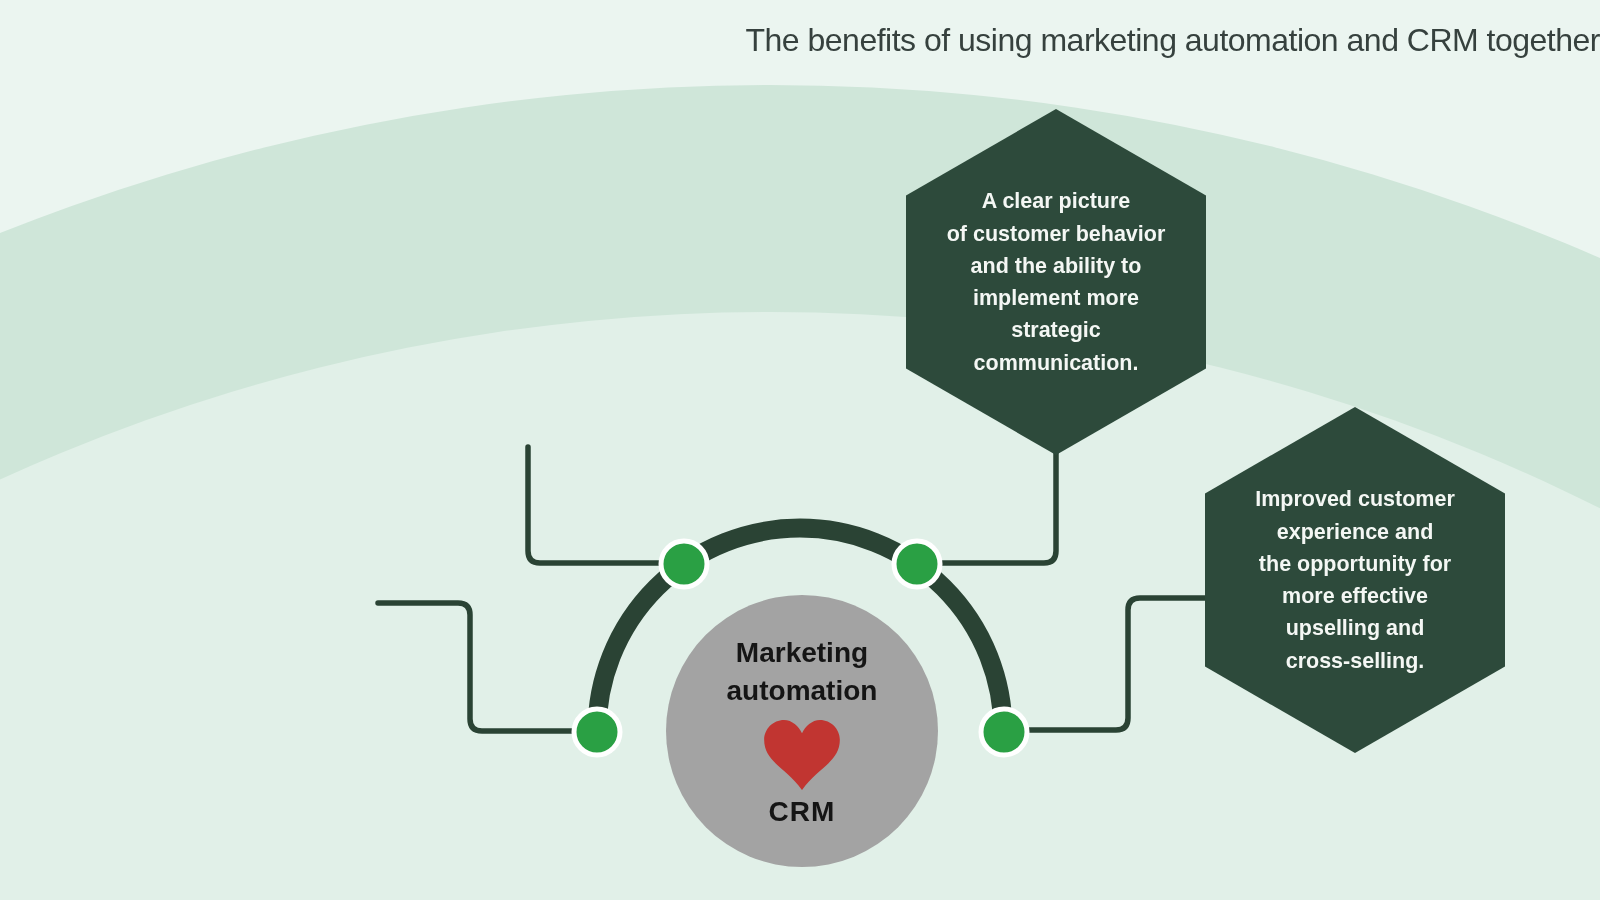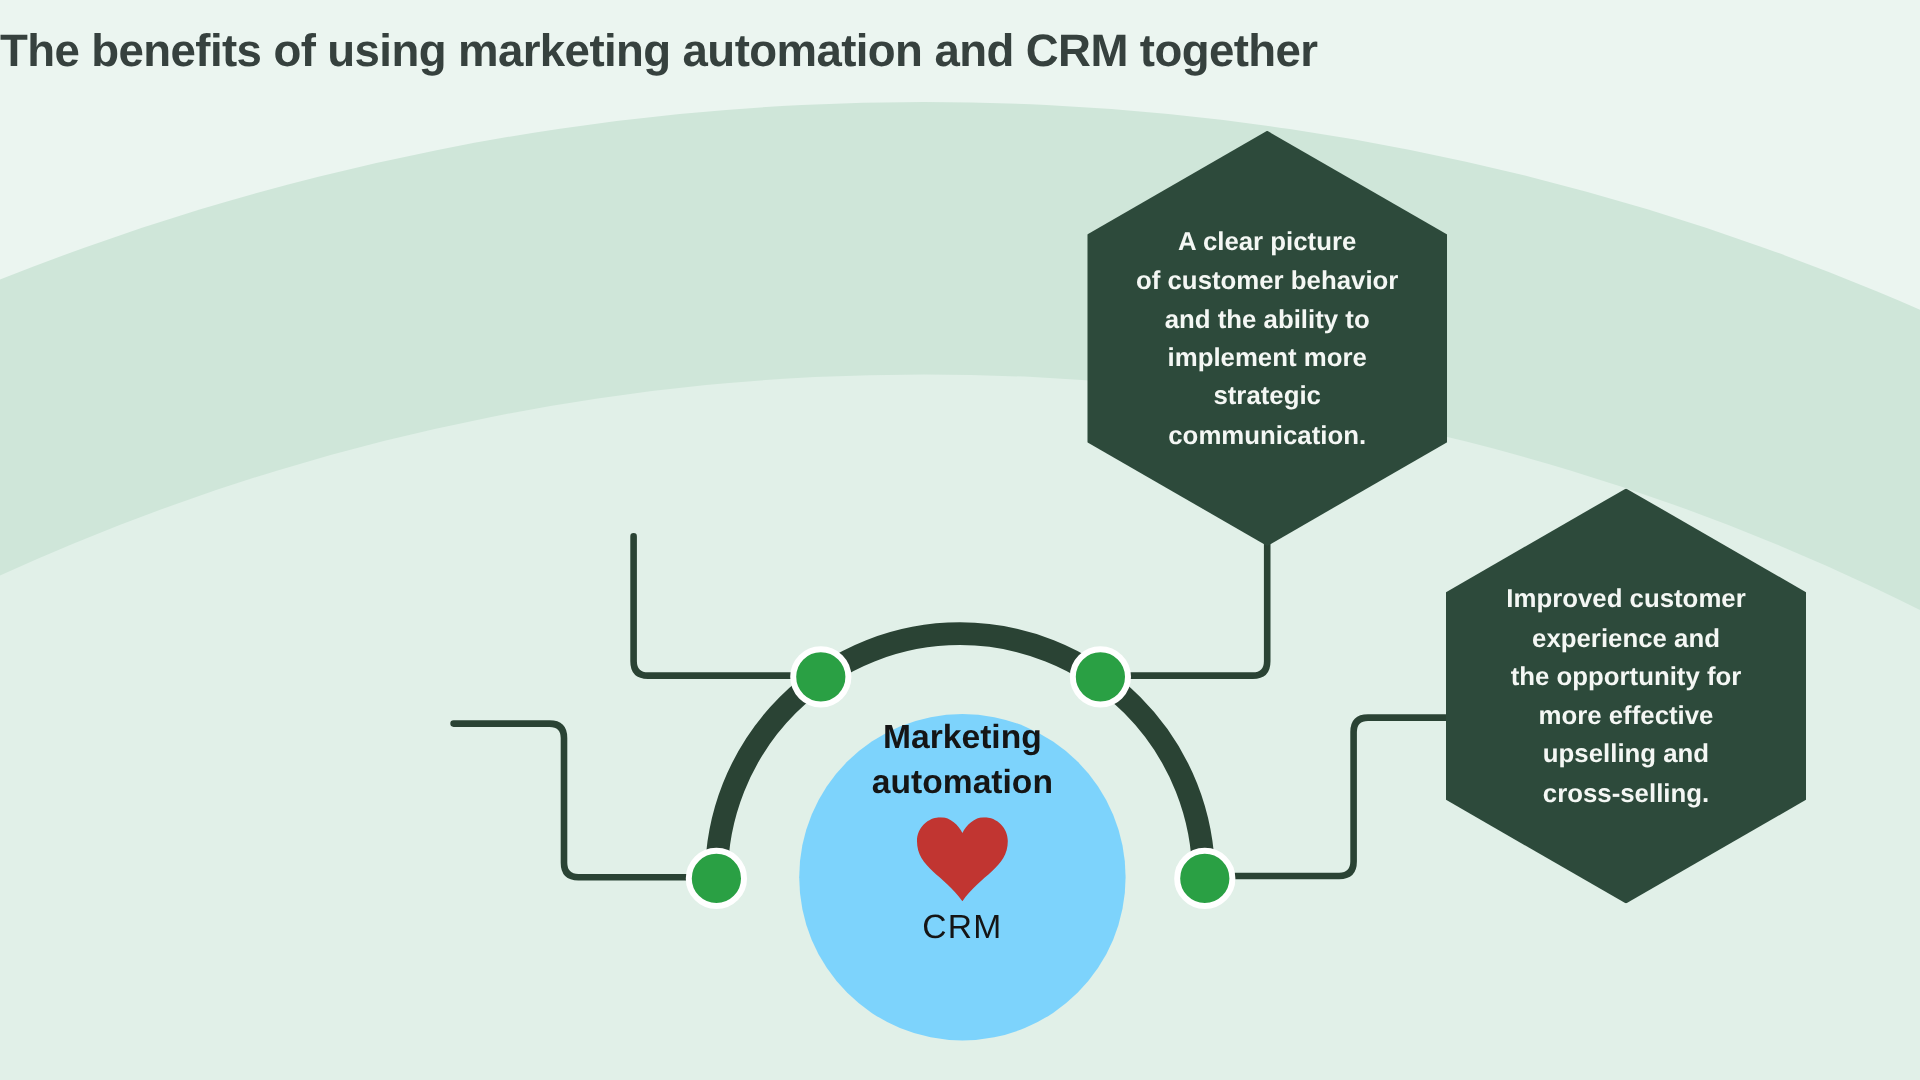--- a/index.html
+++ b/index.html
@@ -12,36 +12,36 @@
   .bg-band-outer{
     position:absolute;left:-1307px;top:85px;width:4154px;height:4154px;
     border-radius:50%;background:#cfe6d9;
   }
   .bg-band-inner{
     position:absolute;left:-1083px;top:312px;width:3706px;height:3706px;
     border-radius:50%;background:#e1f0e8;
   }
   .title{
     position:absolute;left:0;top:22px;width:100%;margin:0;
-    text-align:left;font-size:38px;font-weight:700;color:#36413e;
+    text-align:right;font-size:32px;font-weight:400;color:#36413e;
     letter-spacing:-0.5px;
   }
   svg.layer{position:absolute;left:0;top:0;}
   
   .center-circle{
     position:absolute;left:666px;top:595px;width:272px;height:272px;
-    border-radius:50%;background:#7dd3fc;
-    display:flex;flex-direction:column;align-items:center;justify-content:flex-start;
+    border-radius:50%;background:#a3a3a3;
+    display:flex;flex-direction:column;align-items:center;justify-content:center;
     text-align:center;
   }
   .center-top{
     white-space:pre-line;font-size:28px;font-weight:700;color:#151515;line-height:1.35;
   }
   .heart-wrap{margin:10px 0 6px 0;line-height:0;}
-  .center-bottom{font-size:28px;font-weight:400;color:#151515;letter-spacing:1px;}
+  .center-bottom{font-size:28px;font-weight:700;color:#151515;letter-spacing:1px;}
   
   .hex{
     position:absolute;width:300px;height:346px;background:#2d4a3b;
     clip-path:polygon(50% 0%, 100% 25%, 100% 75%, 50% 100%, 0% 75%, 0% 25%);
     display:flex;align-items:center;justify-content:center;text-align:center;
   }
   .hex p{
     margin:0;padding:0 8px;white-space:pre-line;
     color:#f4f7f4;font-size:21.5px;font-weight:700;line-height:1.5;
   }

